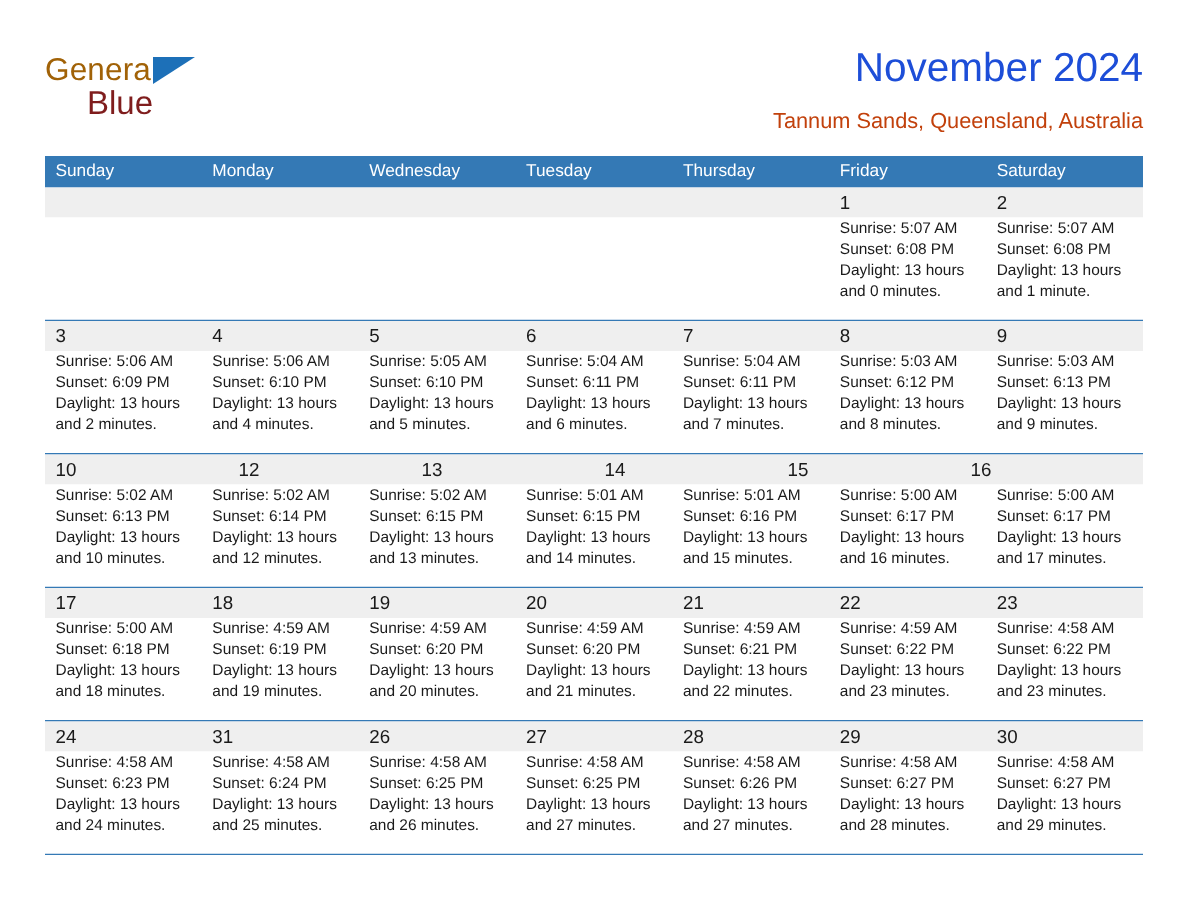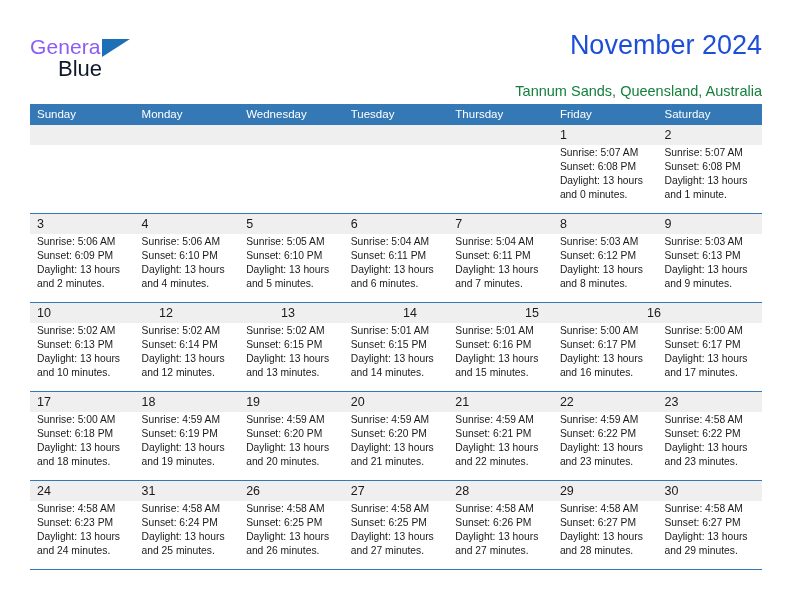--- a/index.html
+++ b/index.html
@@ -37,21 +37,21 @@
     height: 50px;
   }
   .brand-row1 {
     position: relative;
     height: 26px;
     line-height: 26px;
     white-space: nowrap;
   }
   .brand-general {
     font-size: 21px;
-    color: #8b5cf6;
+    color: #a16207;
     letter-spacing: 0.1px;
   }
   .brand-tri {
     display: inline-block;
     vertical-align: middle;
     position: relative;
     top: -2px;
     margin-left: -3px;
     width: 0;
     height: 0;
@@ -59,40 +59,40 @@
     border-bottom: 18px solid transparent;
   }
   .brand-row2 {
     height: 24px;
     line-height: 22px;
     margin-top: -2px;
     padding-left: 28px;
   }
   .brand-blue {
     font-size: 22px;
-    color: #0f172a;
+    color: #7f1d1d;
   }
 
   .title-block {
     position: absolute;
     right: 0;
     top: 0;
     text-align: right;
   }
   .cal-title {
     font-size: 27px;
     color: #1d4ed8;
     line-height: 34px;
     white-space: nowrap;
   }
   .cal-subtitle {
     font-size: 14.5px;
-    color: #15803d;
+    color: #c2410c;
     line-height: 22px;
-    margin-top: 18px;
+    margin-top: 8px;
     white-space: nowrap;
   }
 
   
   .calendar {
     position: absolute;
     left: 30px;
     top: 104px;
     width: 732px;
   }

